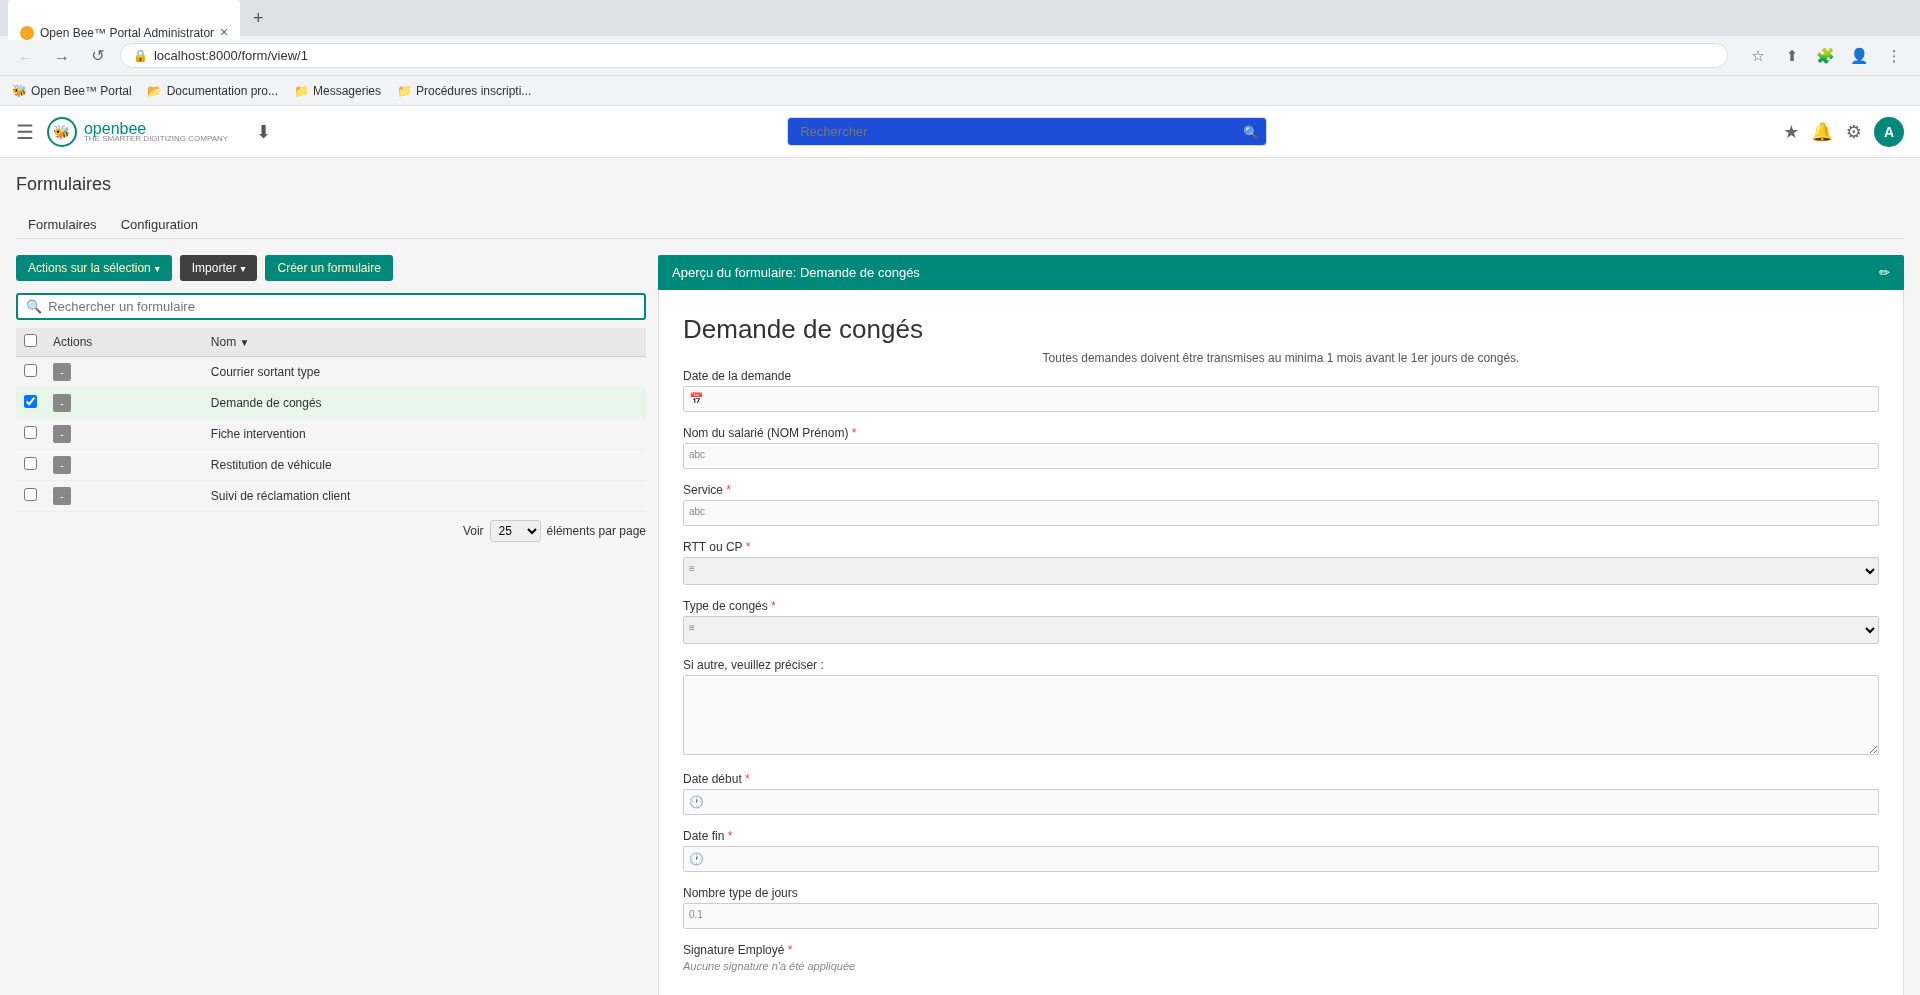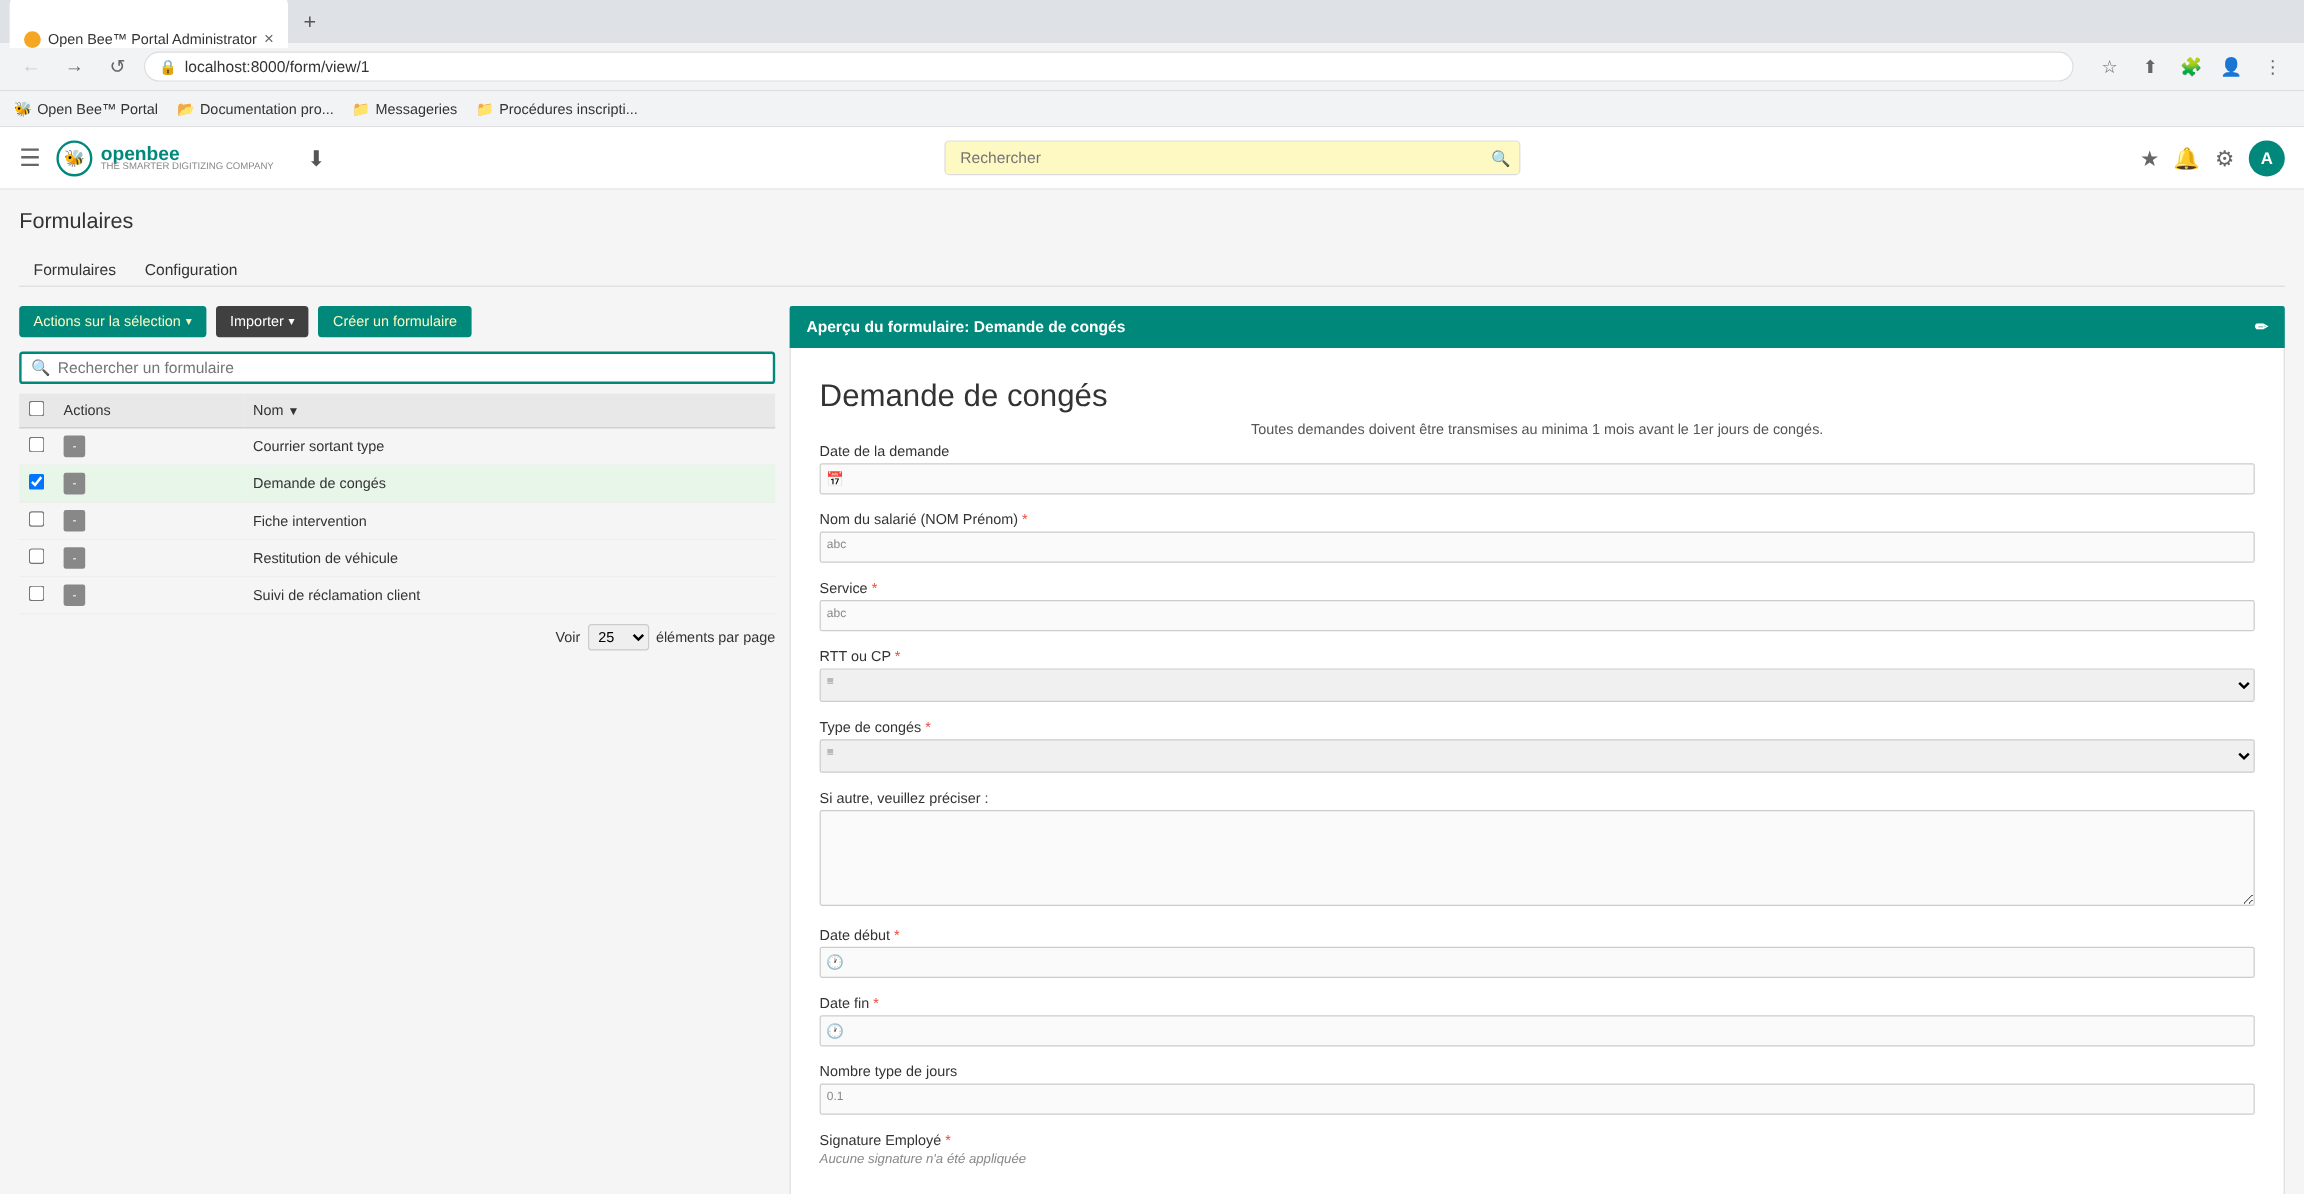--- a/index.html
+++ b/index.html
@@ -23,21 +23,21 @@
     .bookmarks-bar { background: #f1f3f4; height: 30px; display: flex; align-items: center; padding: 0 12px; gap: 16px; border-bottom: 1px solid #e0e0e0; font-size: 12px; }
     .bookmark-item { display: flex; align-items: center; gap: 4px; color: #333; cursor: pointer; }
     .bookmark-icon { font-size: 12px; }
 
     
     .app-header { background: white; height: 52px; display: flex; align-items: center; padding: 0 16px; border-bottom: 1px solid #e0e0e0; gap: 12px; }
     .hamburger { font-size: 20px; color: #666; cursor: pointer; }
     .logo { display: flex; align-items: center; gap: 6px; }
     .logo-sub { font-size: 8px; color: #888; display: block; margin-top: -4px; }
     .search-bar { flex: 1; max-width: 480px; margin: 0 auto; position: relative; }
-    .search-bar input { width: 100%; border: 1px solid #ddd; border-radius: 4px; padding: 6px 36px 6px 12px; font-size: 13px; outline: none; background: #fef9c3; }
+    .search-bar input { width: 100%; border: 1px solid #ddd; border-radius: 4px; padding: 6px 36px 6px 12px; font-size: 13px; outline: none; background: #1d4ed8; }
     .search-icon-btn { position: absolute; right: 8px; top: 50%; transform: translateY(-50%); color: #888; cursor: pointer; }
     .header-right-icons { display: flex; gap: 12px; align-items: center; }
     .header-right-icon { color: #666; font-size: 18px; cursor: pointer; }
     .user-avatar { width: 30px; height: 30px; background: #00897b; border-radius: 50%; display: flex; align-items: center; justify-content: center; color: white; font-weight: bold; font-size: 14px; cursor: pointer; }
 
     
     .page-content { padding: 16px; }
     .page-title { font-size: 18px; font-weight: normal; color: #333; margin-bottom: 16px; }
 
     
@@ -70,21 +70,21 @@
     .checkbox-cell { width: 20px; }
     input[type="checkbox"] { cursor: pointer; }
 
     
     .pagination-row { display: flex; align-items: center; justify-content: flex-end; margin-top: 8px; font-size: 12px; gap: 6px; }
     .pagination-row select { padding: 2px 4px; border: 1px solid #ccc; border-radius: 3px; font-size: 12px; }
 
     
     .right-panel { flex: 1; margin-left: 12px; }
     .form-preview-header { background: #00897b; color: white; padding: 10px 14px; display: flex; align-items: center; justify-content: space-between; border-radius: 2px 2px 0 0; }
-    .form-preview-header span { font-size: 13px; font-weight: bold; }
+    .form-preview-header span { font-size: 13px; font-weight: normal; }
     .form-preview-edit { color: white; font-size: 16px; cursor: pointer; }
 
     .form-preview-body { background: white; padding: 24px 24px; border: 1px solid #ddd; border-top: none; min-height: 500px; }
     .form-preview-title { font-size: 26px; font-weight: normal; color: #333; margin-bottom: 6px; }
     .form-preview-desc { font-size: 12px; color: #555; margin-bottom: 4px; text-align: center; }
 
     .form-field { margin-bottom: 14px; }
     .form-field label { display: block; font-size: 12px; color: #333; margin-bottom: 3px; }
     .form-field label .required { color: #e74c3c; }
     .form-field input[type="text"],
@@ -157,21 +157,21 @@
 </div>
 
 <div class="app-header">
   <div class="hamburger">☰</div>
   <div class="logo">
     <svg width="32" height="32" viewBox="0 0 32 32">
       <ellipse cx="16" cy="16" rx="14" ry="14" fill="none" stroke="#00897b" stroke-width="2"></ellipse>
       <text x="16" y="21" text-anchor="middle" font-size="14" fill="#00897b" font-weight="bold">🐝</text>
     </svg>
     <div>
-      <span style="font-size:16px; font-weight:bold; color:#00897b;margin-top:46px;">openbee</span>
+      <span style="font-size:16px; font-weight:normal; color:#00897b;margin-top:46px;">openbee</span>
       <span class="logo-sub">THE SMARTER DIGITIZING COMPANY</span>
     </div>
   </div>
   <div style="margin-left:16px; color:#555; font-size:18px; cursor:pointer;">⬇</div>
   <div class="search-bar">
     <input type="text" placeholder="Rechercher" style="">
     <span class="search-icon-btn">🔍</span>
   </div>
   <div class="header-right-icons">
     <span class="header-right-icon">★</span>

